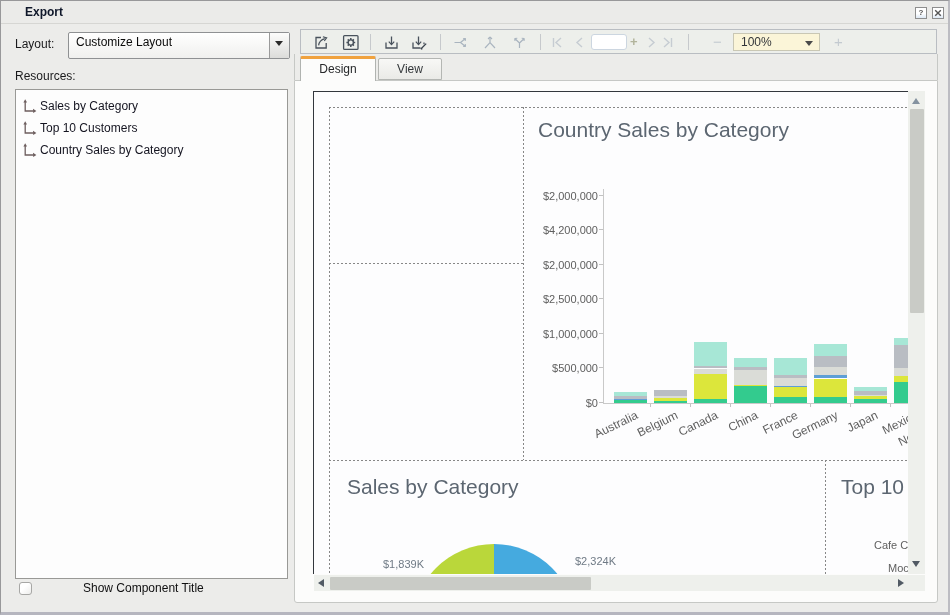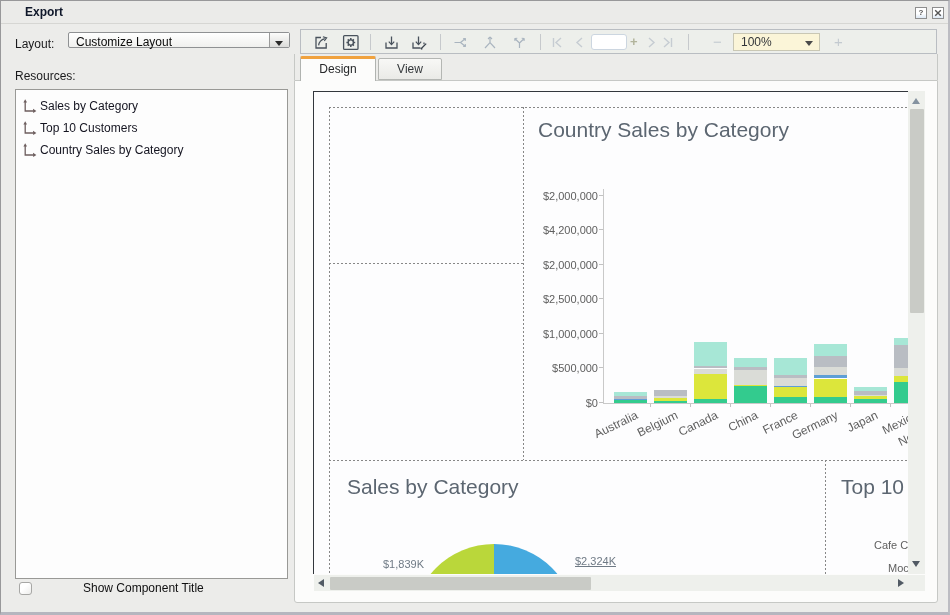--- a/index.html
+++ b/index.html
@@ -9,21 +9,21 @@
     border-top:1px solid #98989a;border-left:1px solid #98989a;border-right:2px solid #bcbcc2;
     border-bottom:3px solid #b6b6bf;box-sizing:border-box;}
   
   #titlebar{position:absolute;left:0;top:0;right:0;height:22px;background:#ebebe9;border-bottom:1px solid #d6d6d3;}
   #title{position:absolute;left:8px;top:0;line-height:22px;font-size:12px;font-weight:bold;color:#0f172a;margin-left:16px;}
   .winbtn{position:absolute;top:6px;width:12px;height:12px;border:1px solid #8e8e8e;box-sizing:border-box;
     background:linear-gradient(#ffffff 55%,#dde8f4);text-align:center;line-height:10px;font-size:8px;
     font-weight:bold;color:#555;cursor:default;}
   
   .lbl{font-size:12px;color:#1a1a1c;}
-  #layout-select{position:absolute;left:67px;top:31px;width:222px;height:16px;box-sizing:border-box;
+  #layout-select{position:absolute;left:67px;top:31px;width:222px;height:27px;box-sizing:border-box;
     border:1px solid #8f9193;border-radius:2px;background:linear-gradient(#ffffff,#f0f0ee);}
   #layout-value{position:absolute;left:7px;top:0;line-height:19px;font-size:12px;color:#0a0a0a;white-space:nowrap;}
   #layout-arrow-btn{position:absolute;right:0;top:0;bottom:0;width:19px;border-left:1px solid #9a9a9a;
     background:linear-gradient(#fcfcfb,#dcdcda);}
   .tri-down{position:absolute;width:0;height:0;border-left:4.5px solid transparent;border-right:4.5px solid transparent;border-top:5px solid #2a2a2a;}
   #resources-list{position:absolute;left:14px;top:88px;width:273px;height:490px;box-sizing:border-box;
     background:#fdfdfd;border:1px solid #999996;padding-top:5px;overflow:hidden;}
   .res-item{height:22px;display:flex;align-items:center;padding-left:5px;font-size:12px;color:#141420;}
   .res-item svg{flex:0 0 auto;margin-right:2px;}
   #show-title-row{position:absolute;left:18px;top:580px;display:flex;align-items:center;gap:47px;}
@@ -298,21 +298,21 @@
       <div class="seg" style="left:580px;top:290.3px;width:33px;height:20.700000000000003px;background:#33cb8e;"></div>
       <div class="seg" style="left:580px;top:284.435px;width:33px;height:5.865px;background:#dce63b;"></div>
       <div class="seg" style="left:580px;top:276.155px;width:33px;height:8.280000000000001px;background:#dadcd7;"></div>
       <div class="seg" style="left:580px;top:253.38499999999996px;width:33px;height:22.770000000000003px;background:#b9bdc3;"></div>
       <div class="seg" style="left:580px;top:246.13999999999996px;width:33px;height:7.245000000000001px;background:#a7e7d6;"></div>
       <div class="xlab" style="left:599.5px;top:316px;">Mexico</div>
       <div class="xlab" style="left:639.5px;top:316px;">Netherlands</div>
       <div class="chart-title" style="left:33px;top:383px;">Sales by Category</div>
       <div style="left:98px;top:452px;width:164px;height:164px;border-radius:50%;background:linear-gradient(90deg,#bad73a 50%,#45aadf 50%);" id="pie"></div>
       <div class="small-lab" style="left:69px;top:466px;">$1,839K</div>
-      <div class="small-lab" style="left:261px;top:463px;text-decoration:underline;">$2,324K</div>
+      <div class="small-lab" style="left:261px;top:463px;">$2,324K</div>
       <div class="chart-title" style="left:527px;top:383px;">Top 10 Customers</div>
       <div class="small-lab" style="left:560px;top:447px;color:#5f5f5f;">Cafe Con</div>
       <div class="small-lab" style="left:574px;top:470px;color:#5f5f5f;">Moch</div>
     </div>
 
   <div id="vscroll">
     <span class="arr" style="left:4px;top:7px;border-left:4.5px solid transparent;border-right:4.5px solid transparent;border-bottom:6px solid #8492a0;"></span>
     <div id="vthumb"></div>
     <span class="arr" style="left:4px;top:470px;border-left:4.5px solid transparent;border-right:4.5px solid transparent;border-top:6px solid #515a64;"></span>
   </div>

